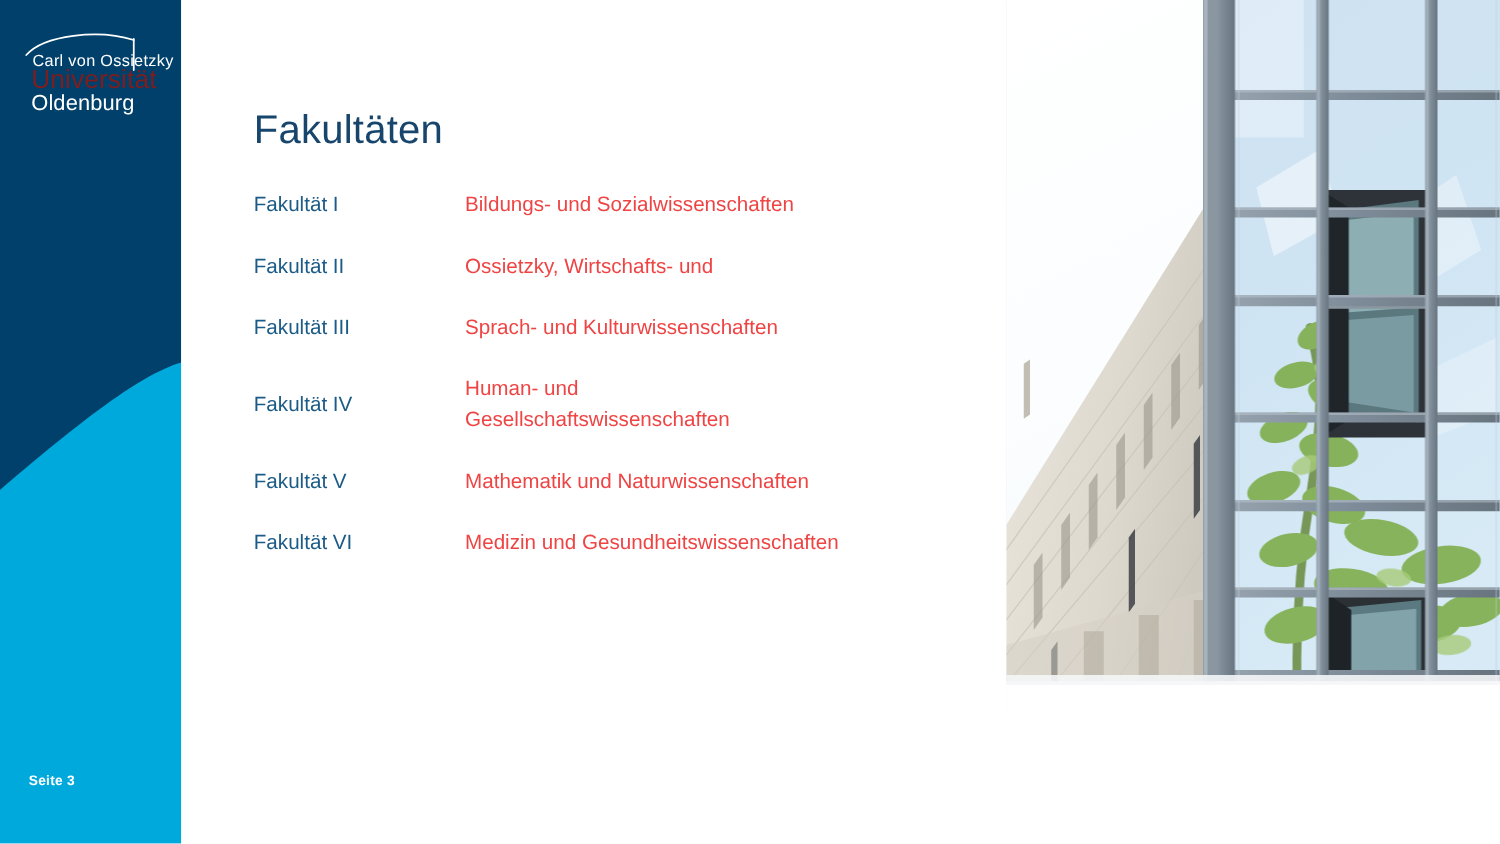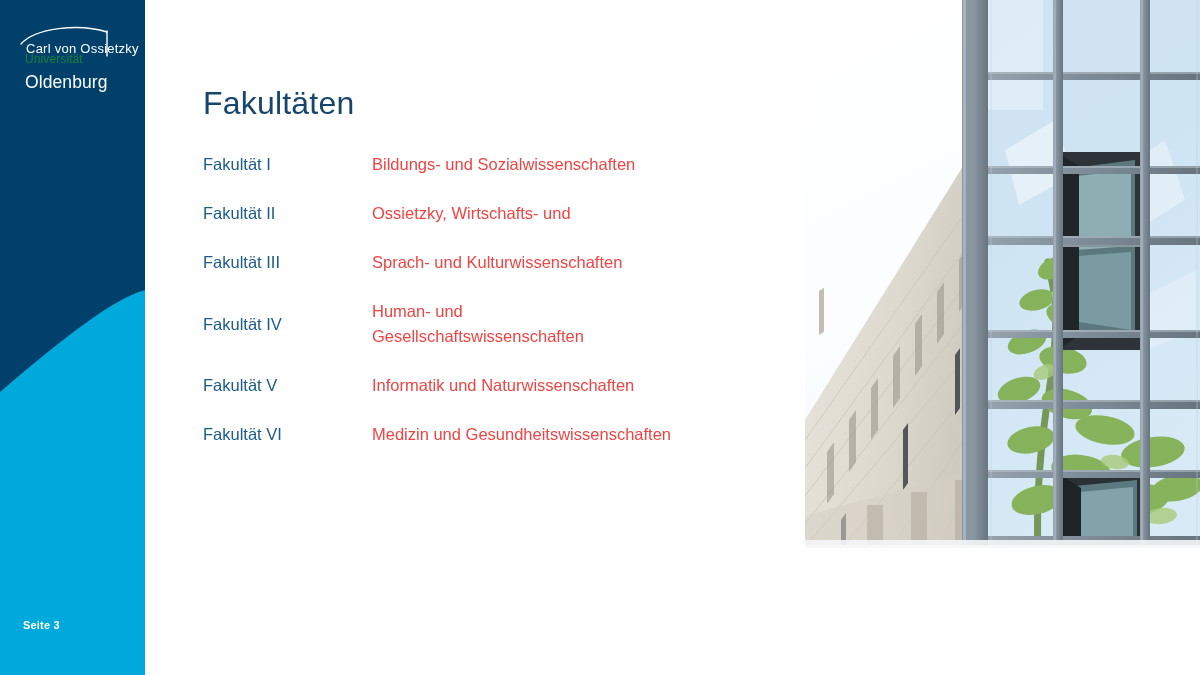--- a/index.html
+++ b/index.html
@@ -64,24 +64,24 @@
     top: 19px;
     font-size: 13px;
     letter-spacing: 0.25px;
     white-space: nowrap;
     color: #ffffff;
   }
   .logo-line-big1 {
     position: absolute;
     left: 8px;
     top: 30px;
-    font-size: 12px;
+    font-size: 21px;
     letter-spacing: 0.1px;
     white-space: nowrap;
-    color: #15803d;
+    color: #7f1d1d;
   }
   .logo-line-big2 {
     position: absolute;
     left: 8px;
     top: 50px;
     font-size: 17.5px;
     letter-spacing: 0.1px;
     white-space: nowrap;
     color: #ffffff;
   }
@@ -216,21 +216,21 @@
         <div class="faculty-label">Fakultät IV</div>
         <div class="faculty-name">
           <span class="ln">Human- und</span>
           <span class="ln">Gesellschaftswissenschaften</span>
         </div>
       </div>
 
       <div class="faculty-row">
         <div class="faculty-label">Fakultät V</div>
         <div class="faculty-name">
-          <span class="ln">Informatik und Naturwissenschaften</span>
+          <span class="ln">Mathematik und Naturwissenschaften</span>
         </div>
       </div>
 
       <div class="faculty-row">
         <div class="faculty-label">Fakultät VI</div>
         <div class="faculty-name">
           <span class="ln">Medizin und Gesundheitswissenschaften</span>
         </div>
       </div>
 

